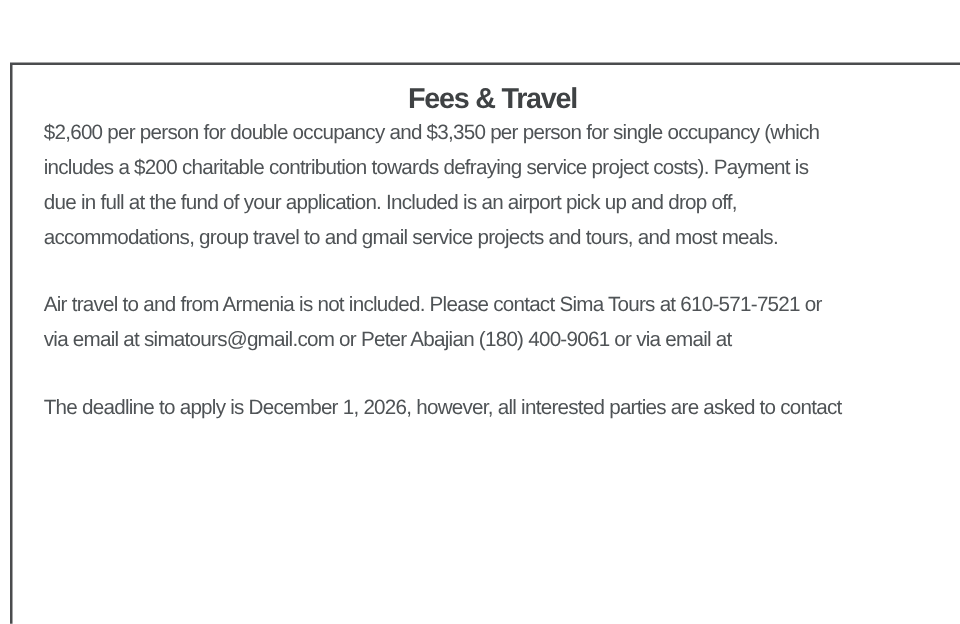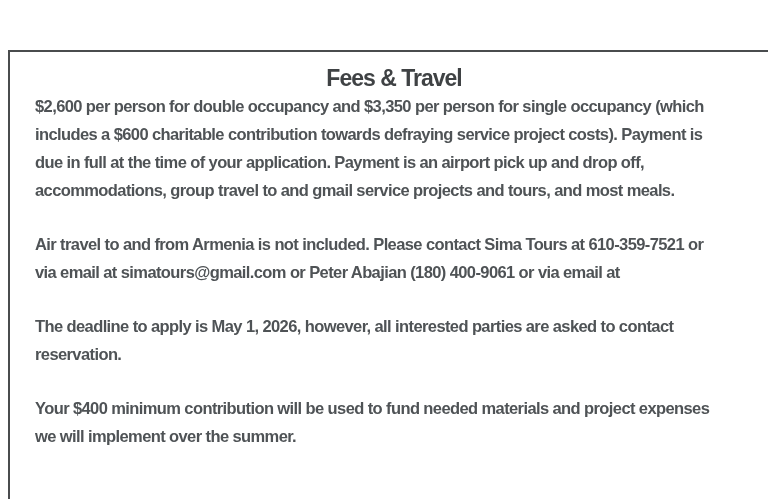--- a/index.html
+++ b/index.html
@@ -33,21 +33,20 @@
     line-height: 24px;
     font-weight: 700;
     letter-spacing: -1px;
     color: #3f4244;
   }
   .doc-body {
     margin-top: 2px;
   }
   .para {
     margin: 0 0 26px 0;
-    font-weight: bold;
   }
   .para:last-child {
     margin-bottom: 0;
   }
   .para .line {
     display: block;
     white-space: nowrap;
     font-size: 16.5px;
     line-height: 28px;
     letter-spacing: -0.6px;
@@ -55,30 +54,25 @@
   }
 </style>
 </head>
 <body>
 
 <div class="doc-box">
   <h1 class="doc-title">Fees &amp; Travel</h1>
   <div class="doc-body">
     <p class="para">
         <span class="line">$2,600 per person for double occupancy and $3,350 per person for single occupancy (which</span>
-        <span class="line">includes a $600 charitable contribution towards defraying service project costs). Payment is</span>
-        <span class="line">due in full at the time of your application. Payment is an airport pick up and drop off,</span>
+        <span class="line">includes a $200 charitable contribution towards defraying service project costs). Payment is</span>
+        <span class="line">due in full at the fund of your application. Included is an airport pick up and drop off,</span>
         <span class="line">accommodations, group travel to and gmail service projects and tours, and most meals.</span>
       </p>
     <p class="para">
-        <span class="line">Air travel to and from Armenia is not included. Please contact Sima Tours at 610-359-7521 or</span>
+        <span class="line">Air travel to and from Armenia is not included. Please contact Sima Tours at 610-571-7521 or</span>
         <span class="line">via email at simatours@gmail.com or Peter Abajian (180) 400-9061 or via email at</span>
       </p>
     <p class="para">
-        <span class="line">The deadline to apply is May 1, 2026, however, all interested parties are asked to contact</span>
-        <span class="line">reservation.</span>
-      </p>
-    <p class="para">
-        <span class="line">Your $400 minimum contribution will be used to fund needed materials and project expenses</span>
-        <span class="line">we will implement over the summer.</span>
+        <span class="line">The deadline to apply is December 1, 2026, however, all interested parties are asked to contact</span>
       </p>
   </div>
 </div>
 
 </body></html>

